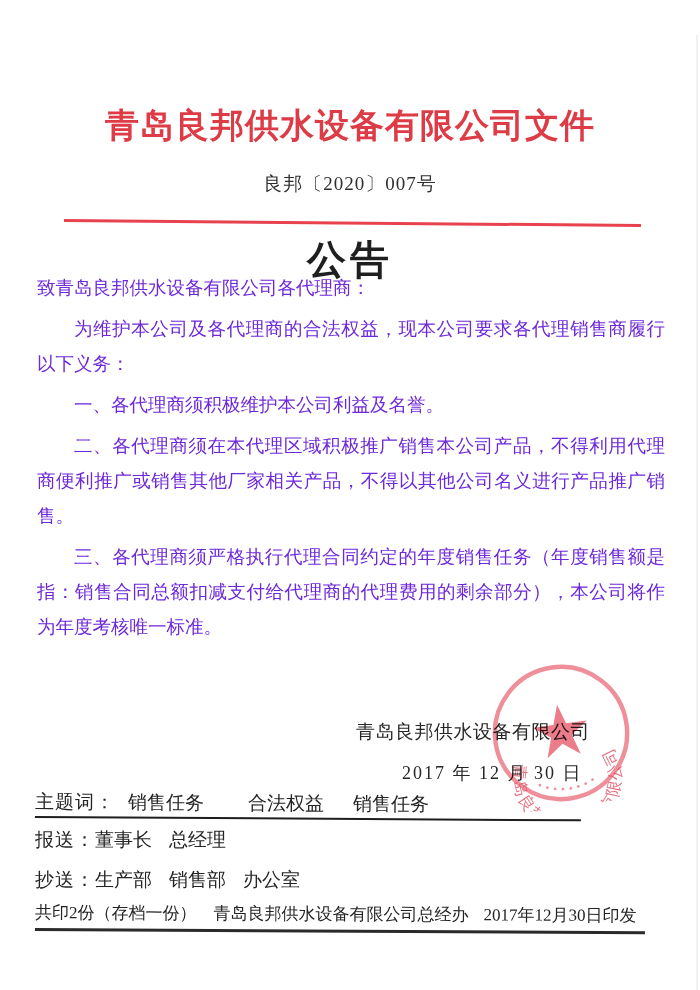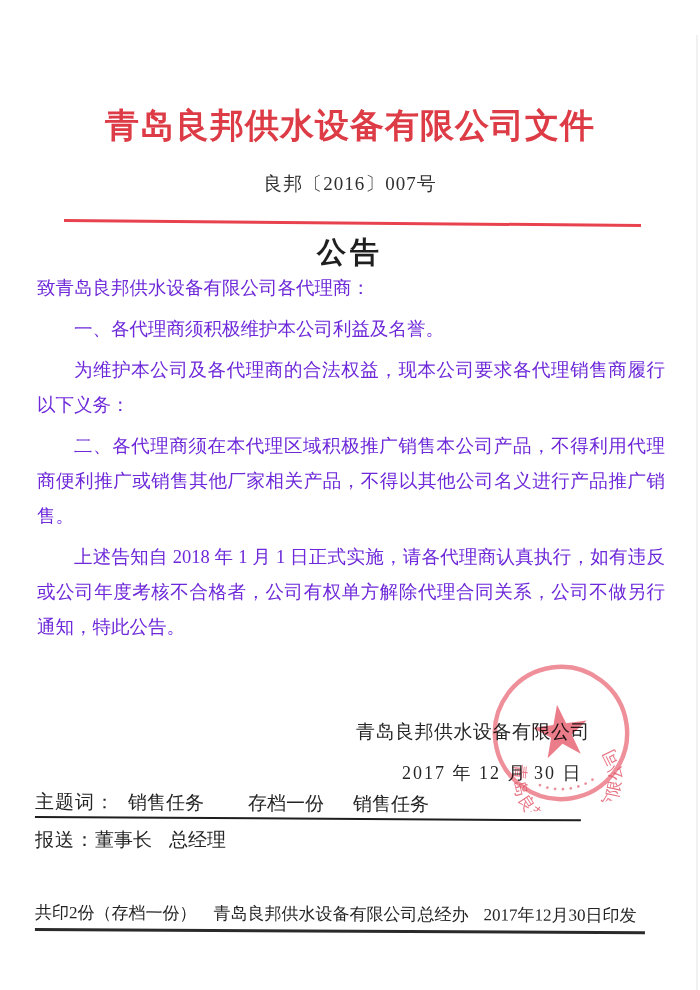--- a/index.html
+++ b/index.html
@@ -35,21 +35,21 @@
   }
   .red-rule{
     position:absolute;top:184px;left:64px;width:577px;height:3px;
     background:#e8424e;
     transform:rotate(0.5deg);
     transform-origin:left center;
   }
   .notice-title{
     position:absolute;top:198px;left:0;width:700px;
     text-align:center;
-    font-size:29px;font-weight:bold;color:#1f1f1f;
+    font-size:39px;font-weight:bold;color:#1f1f1f;
     letter-spacing:4px;
   }
 
   .body-text{
     position:absolute;top:236px;left:37px;width:628px;
     font-size:18.5px;line-height:35px;
     text-align:justify;
     color:#6d28d9;
   }
   .body-text p{margin:0 0 6px 0;}
@@ -105,32 +105,32 @@
   .row-print .pdate{margin-left:15px;text-align:center;}
   .lbl{letter-spacing:1px;}
 </style>
 </head>
 <body>
 
 <div class="page">
 
   <div class="org-title">青岛良邦供水设备有限公司文件</div>
 
-  <div class="doc-number">良邦〔2016〕007号</div>
+  <div class="doc-number">良邦〔2020〕007号</div>
 
   <div class="red-rule"></div>
 
   <div class="notice-title">公告</div>
 
   <div class="body-text">
     <p>致青岛良邦供水设备有限公司各代理商：</p>
+    <p class="indent">为维护本公司及各代理商的合法权益，现本公司要求各代理销售商履行以下义务：</p>
     <p class="indent">一、各代理商须积极维护本公司利益及名誉。</p>
-    <p class="indent">为维护本公司及各代理商的合法权益，现本公司要求各代理销售商履行以下义务：</p>
     <p class="indent">二、各代理商须在本代理区域积极推广销售本公司产品，不得利用代理商便利推广或销售其他厂家相关产品，不得以其他公司名义进行产品推广销售。</p>
-    <p class="indent">上述告知自 2018 年 1 月 1 日正式实施，请各代理商认真执行，如有违反或公司年度考核不合格者，公司有权单方解除代理合同关系，公司不做另行通知，特此公告。</p>
+    <p class="indent">三、各代理商须严格执行代理合同约定的年度销售任务（年度销售额是指：销售合同总额扣减支付给代理商的代理费用的剩余部分），本公司将作为年度考核唯一标准。</p>
   </div>
 
   <div class="sig-company">青岛良邦供水设备有限公司</div>
   <div class="sig-date">2017 年 12 月 30 日</div>
 
   <svg class="seal" viewBox="0 0 150 150" aria-hidden="true">
     <circle cx="75" cy="75" r="67" fill="none" stroke="rgba(228,86,102,0.72)" stroke-width="4.5"></circle>
     <path id="sealArc" d="M 26.1,97.8 A 54,54 0 1 0 123.9,97.8" fill="none"></path>
     <text font-size="16.5" letter-spacing="1.6" fill="rgba(222,70,90,0.82)" font-family="Liberation Serif, DejaVu Serif, serif">
       <textPath href="#sealArc" startOffset="2">青岛良邦供水设备有限公司</textPath>
@@ -142,25 +142,28 @@
       <circle cx="84.9" cy="131.1" r="1.4"></circle>
       <circle cx="77.0" cy="132.0" r="1.4"></circle>
       <circle cx="69.0" cy="131.7" r="1.4"></circle>
       <circle cx="61.2" cy="130.3" r="1.4"></circle>
       <circle cx="53.6" cy="127.9" r="1.4"></circle>
       <circle cx="46.5" cy="124.4" r="1.4"></circle>
     </g>
   </svg>
 
   <div class="footer-row row-subject">
-    <span class="lbl">主题词：</span><span class="kw0">销售任务</span><span class="kw1">存档一份</span><span class="kw2">销售任务</span>
+    <span class="lbl">主题词：</span><span class="kw0">销售任务</span><span class="kw1">合法权益</span><span class="kw2">销售任务</span>
   </div>
 
   <div class="footer-row row-report">
     <span class="lbl">报送：</span><span class="itm">董事长</span><span class="itm">总经理</span>
   </div>
 
+  <div class="footer-row row-cc">
+    <span class="lbl">抄送：</span><span class="itm">生产部</span><span class="itm">销售部</span><span class="itm">办公室</span>
+  </div>
 
   <div class="footer-row row-print">
     <span>共印2份（存档一份）</span><span class="office">青岛良邦供水设备有限公司总经办</span><span class="pdate">2017年12月30日印发</span>
   </div>
 
 </div>
 
 </body></html>

